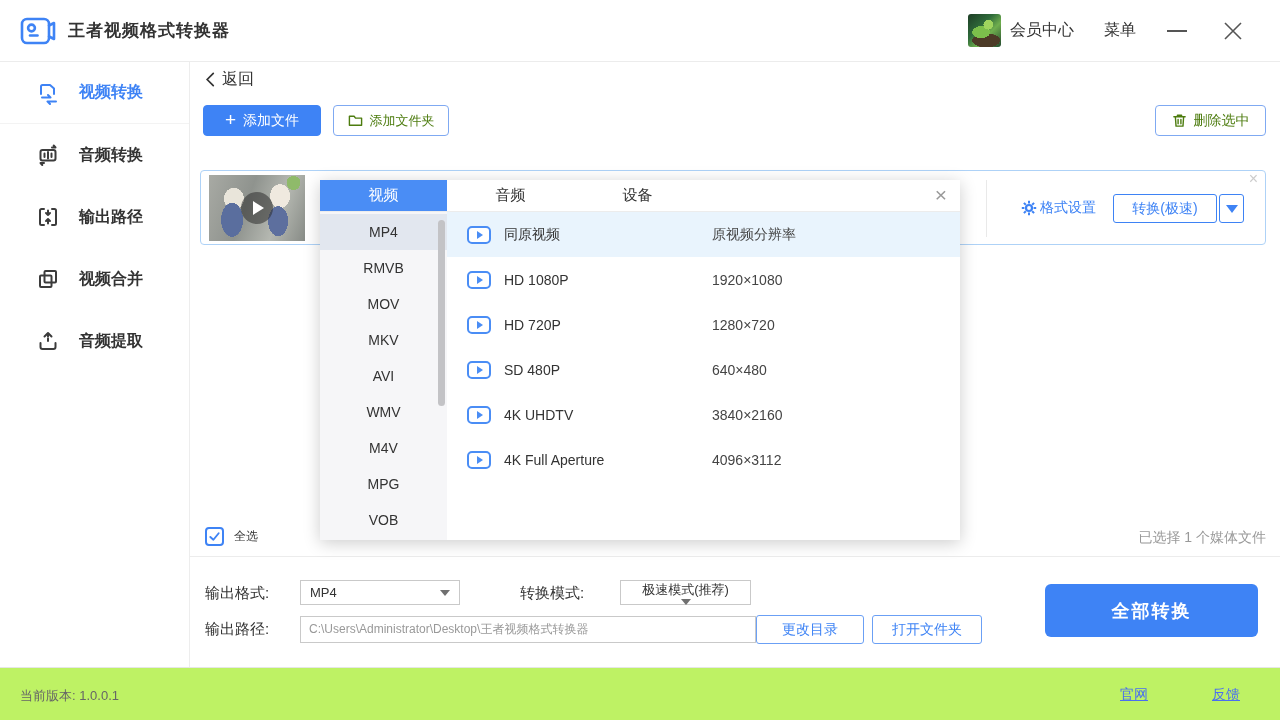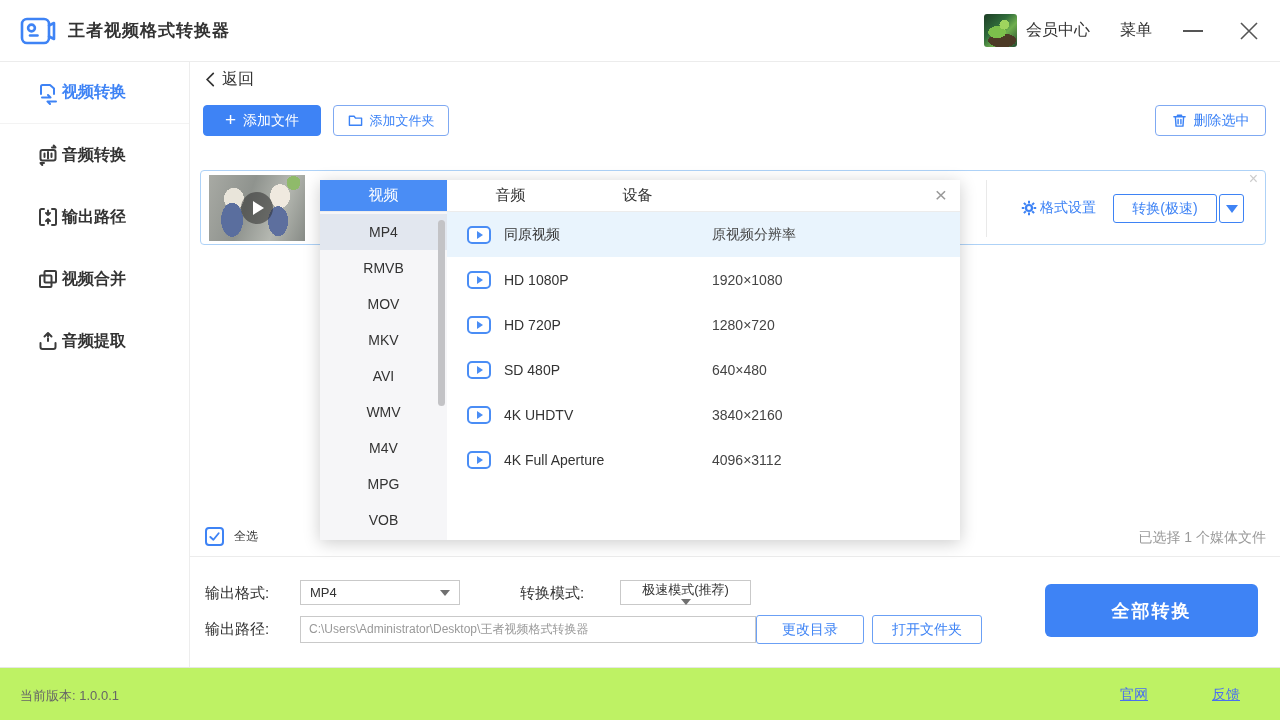--- a/index.html
+++ b/index.html
@@ -4,53 +4,53 @@
 <style>
   * { margin:0; padding:0; box-sizing:border-box; }
   html,body { width:1280px; height:720px; }
   body {
     position:relative; overflow:hidden; background:#fff; color:#333;
     font-family:"Liberation Sans","DejaVu Sans",sans-serif;
   }
 
   
   .titlebar { position:absolute; left:0; top:0; width:1280px; height:62px;
-    display:flex; align-items:center; padding:0 16px 0 18px;
+    display:flex; align-items:center; padding:0 32px 0 18px;
     background:#fff; border-bottom:1px solid #ececec; z-index:6; }
   .logo { width:40px; height:40px; color:#3e83f5; flex:none; }
   .app-title { font-size:17px; font-weight:bold; margin-left:10px; letter-spacing:1px; }
   .tb-spacer { flex:1; }
   .avatar { width:33px; height:33px; border-radius:3px; flex:none; margin-right:9px;
     background:
       radial-gradient(circle 5px at 62% 32%, #9fd45e 0 99%, transparent 100%),
       radial-gradient(ellipse 9px 6px at 40% 55%, #7cbf4b 0 99%, transparent 100%),
       radial-gradient(ellipse 14px 7px at 55% 80%, #4c3a26 0 99%, transparent 100%),
       linear-gradient(135deg,#1d3d26,#2f6b3a 38%,#6fae4e 62%,#23492e);
   }
   .tb-link { font-size:16px; color:#333; margin-right:30px; cursor:default; }
   .win-btn { width:30px; height:30px; display:flex; align-items:center; justify-content:center; margin-left:26px; color:#555; }
   .min-line { width:20px; height:2px; background:#555; display:block; }
 
   
   .sidebar { position:absolute; left:0; top:62px; width:190px; height:605px;
     background:#fff; border-right:1px solid #ededed; }
-  .side-item { height:62px; display:flex; align-items:center; padding-left:36px; gap:2px;
+  .side-item { height:62px; display:flex; align-items:center; padding-left:36px; gap:19px;
     font-size:16px; font-weight:bold; color:#333; }
   .side-item .icn { width:24px; height:24px; color:#3c3c3c; flex:none; }
   .side-item.active { color:#3e83f5; border-bottom:1px solid #f3f3f3; }
   .side-item.active .icn { color:#3e83f5; }
 
   
   .back-link { position:absolute; left:204px; top:69px; display:flex; align-items:center; gap:6px;
     font-size:16px; color:#333; }
   .back-link svg { width:12px; height:15px; }
   .btn { display:flex; align-items:center; justify-content:center; gap:7px;
     font-size:14px; border-radius:4px; cursor:default; }
   .btn-fill { background:#3e83f5; color:#fff; border:1px solid #3e83f5; }
-  .btn-line { background:#fff; color:#3b82f6; border:1px solid #7fa9f2; }
+  .btn-line { background:#fff; color:#4d7c0f; border:1px solid #7fa9f2; }
   .add-file { position:absolute; left:203px; top:105px; width:118px; height:31px; }
   .add-file .plus { font-size:19px; font-weight:normal; line-height:1; margin-top:-2px; }
   .add-folder { position:absolute; left:333px; top:105px; width:116px; height:31px; font-size:13px; }
   .delete-btn { position:absolute; left:1155px; top:105px; width:111px; height:31px; }
   .btn .ic16 { width:15px; height:15px; }
 
   
   .file-row { position:absolute; left:200px; top:170px; width:1066px; height:75px;
     border:1px solid #aed2f7; border-radius:4px; background:#fff; }
   .thumb { position:absolute; left:8px; top:4px; width:96px; height:66px; overflow:hidden;

